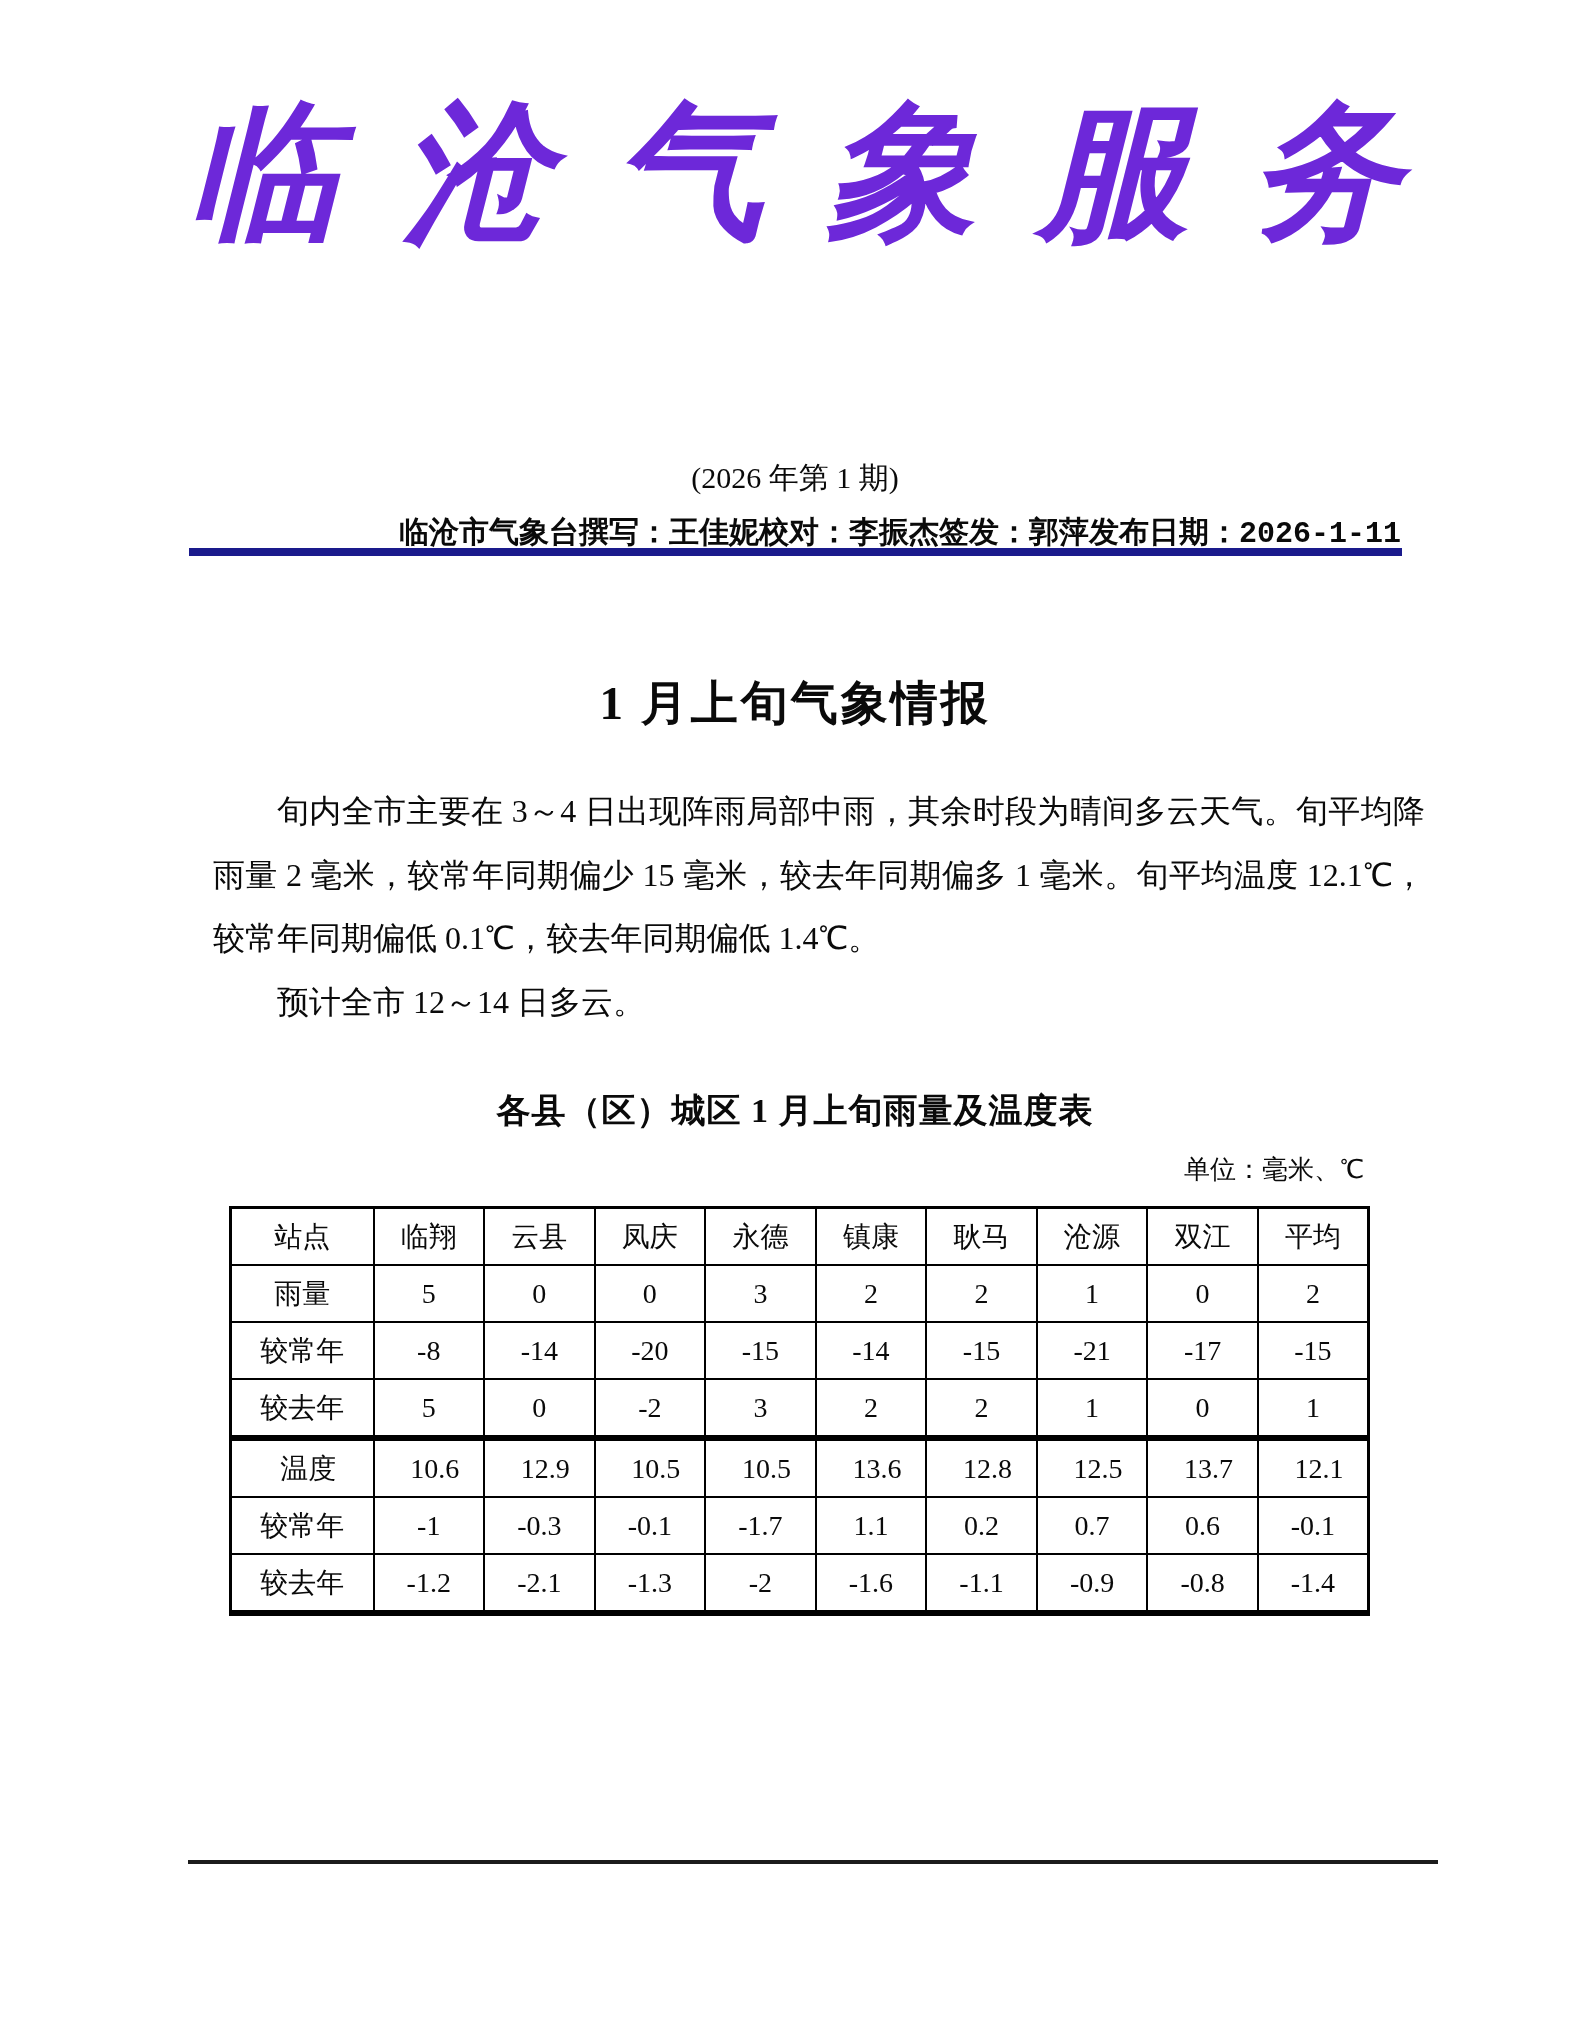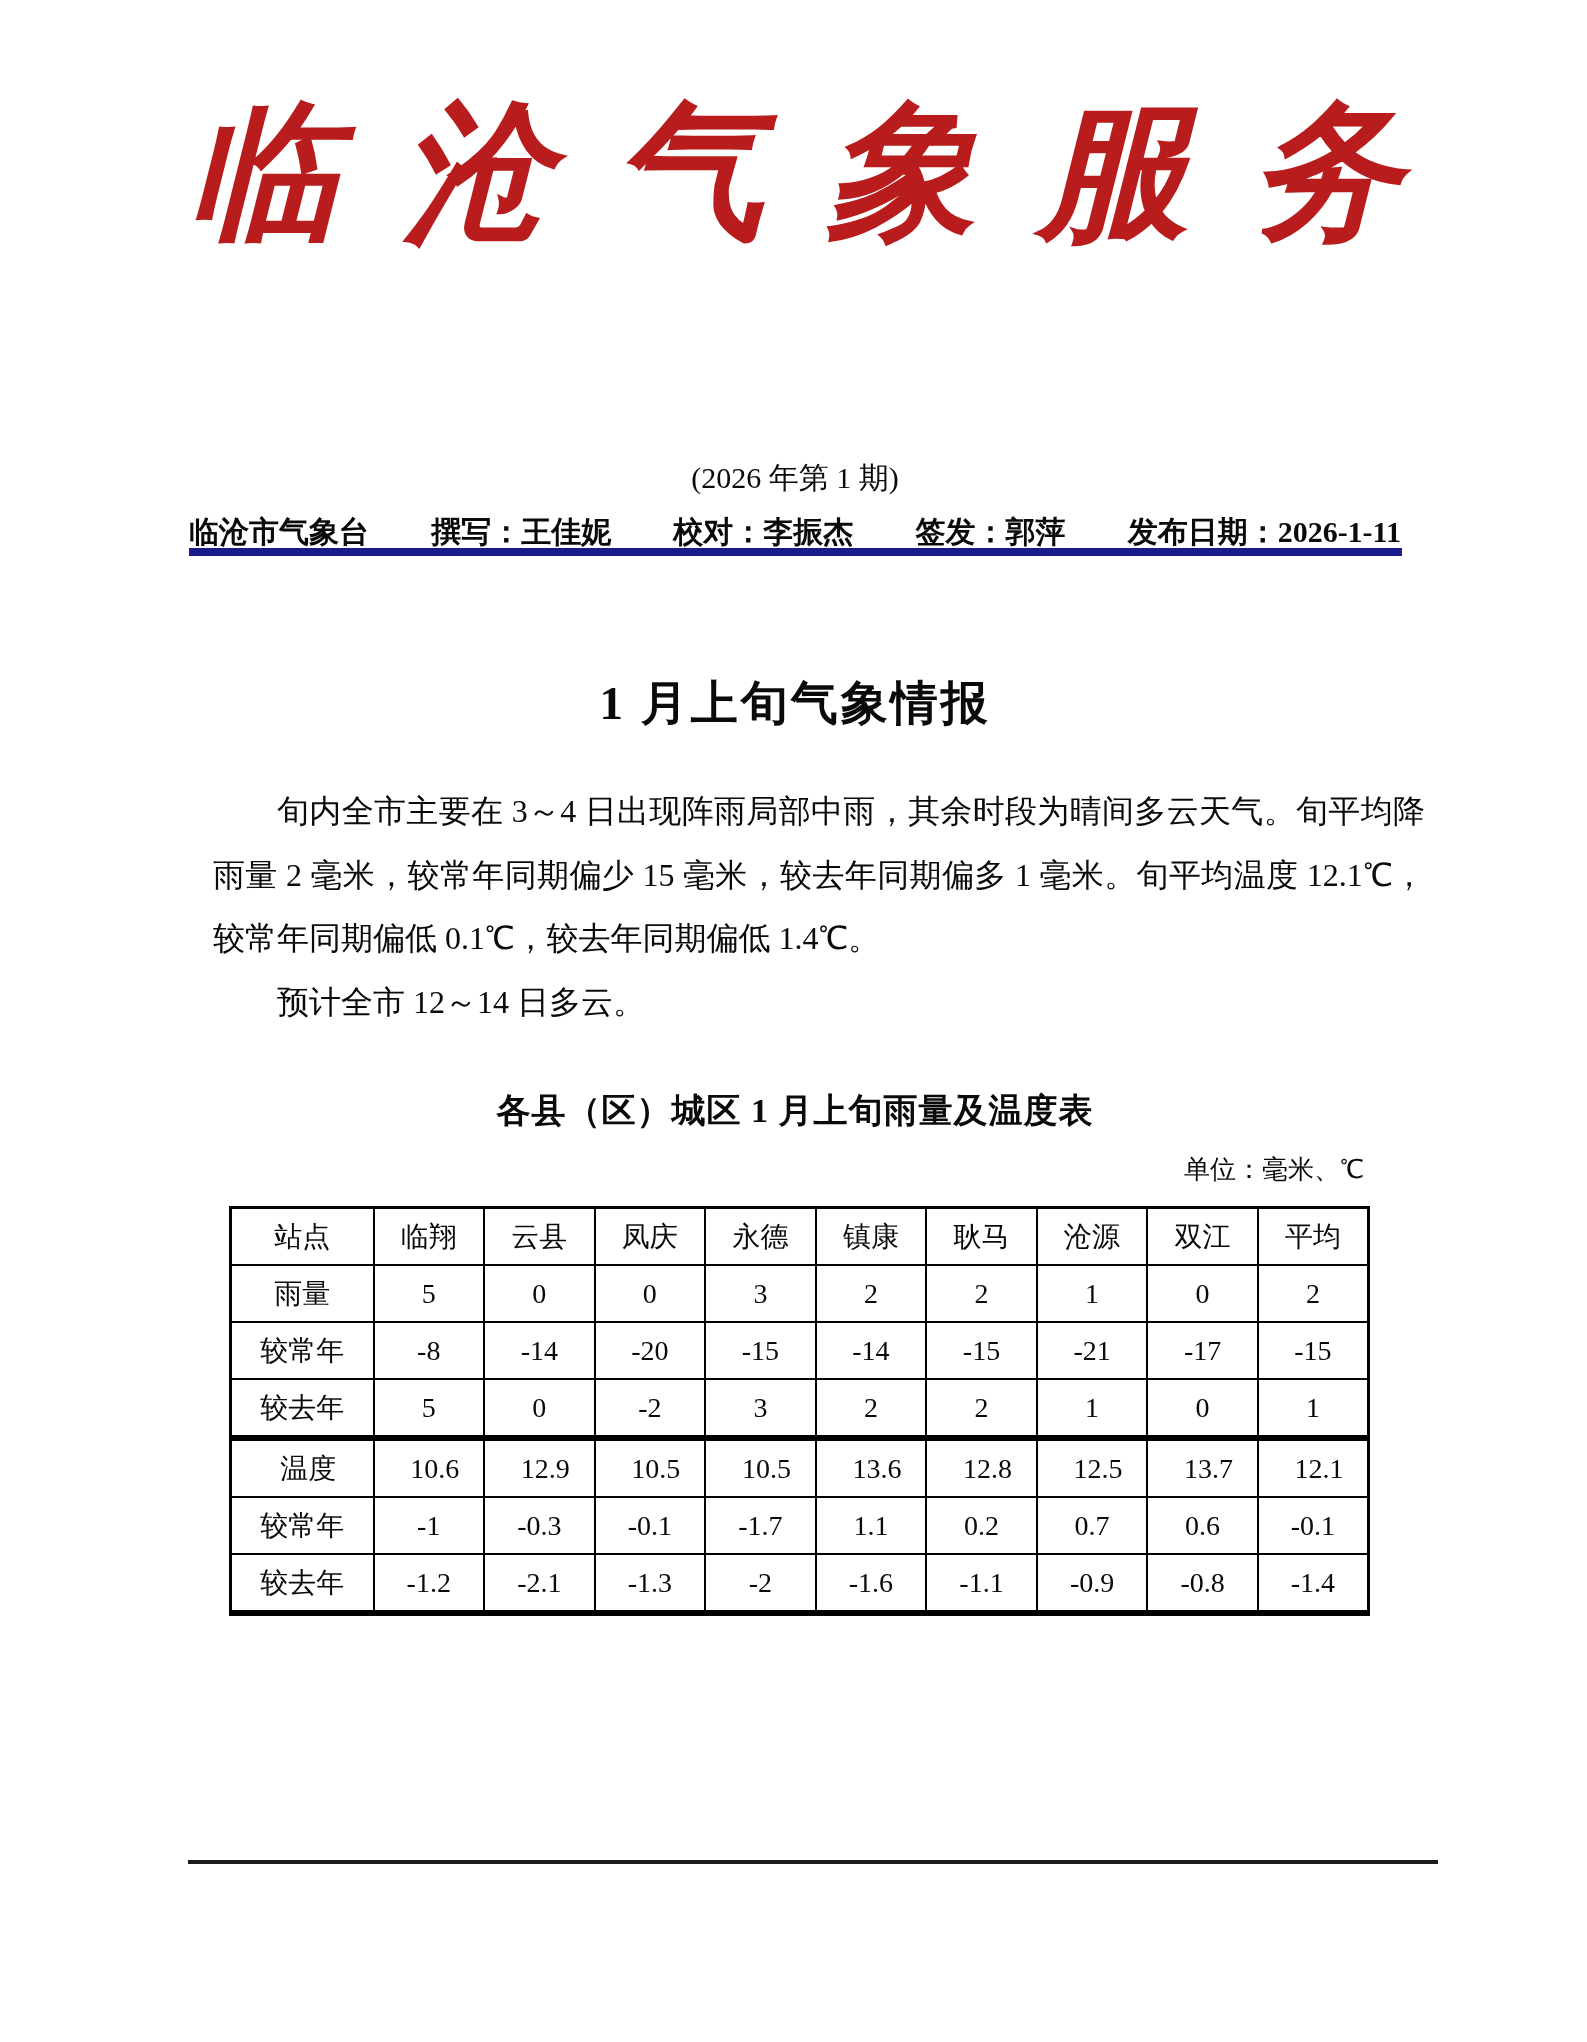--- a/index.html
+++ b/index.html
@@ -15,21 +15,21 @@
 
   
   .masthead {
     position: absolute;
     left: 189px; top: 72px;
     width: 1212px; height: 200px;
     line-height: 200px;
     font-size: 150px;
     font-weight: bold;
     font-style: italic;
-    color: #b91c1c;
+    color: #6d28d9;
     white-space: nowrap;
     text-align: justify;
     text-align-last: justify;
   }
 
   .doc-title {
     position: absolute;
     left: 189px; top: 380px;
     width: 1212px;
     text-align: center;
@@ -45,25 +45,26 @@
     width: 1212px;
     text-align: center;
     font-size: 30px;
   }
 
   .meta-line {
     position: absolute;
     left: 189px; top: 512px;
     width: 1212px;
     display: flex;
-    justify-content: space-between;
+    justify-content: flex-end;
     align-items: baseline;
     font-size: 30px;
     font-weight: bold;
     white-space: nowrap;
+    font-family: Liberation Mono, monospace;
   }
 
   .rule-blue {
     position: absolute;
     left: 189px; top: 548px;
     width: 1213px; height: 8px;
     background: #1a1a8c;
   }
 
   .section-title {

